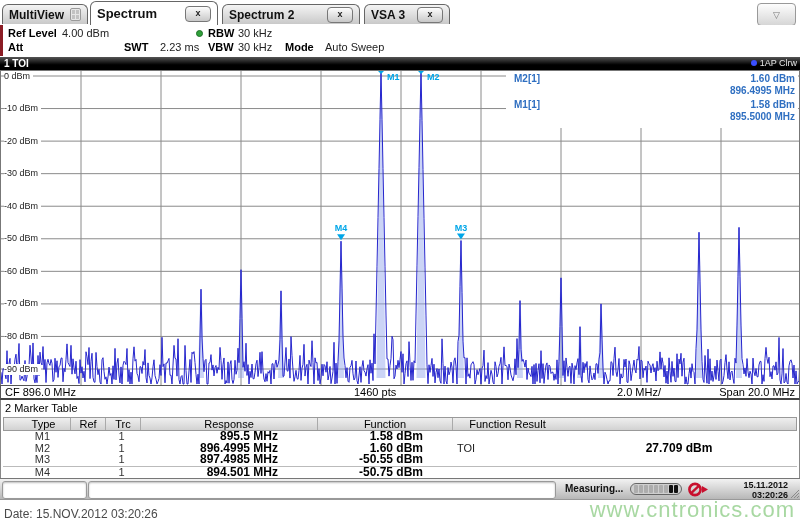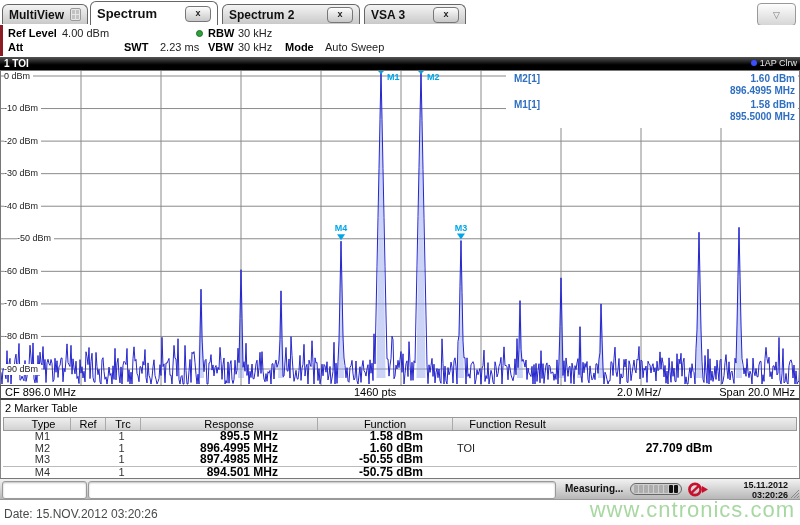--- a/index.html
+++ b/index.html
@@ -88,21 +88,21 @@
         </span>
     </div>
     <div class="tab active" style="left:90px;width:128px;">
       <span>Spectrum</span>
       <span class="closebtn">x</span>
     </div>
     <div class="tab" style="left:222px;width:138px;">
       <span>Spectrum 2</span>
       <span class="closebtn">x</span>
     </div>
-    <div class="tab" style="left:364px;width:102px;justify-content:space-between;">
+    <div class="tab" style="left:364px;width:86px;justify-content:space-between;">
       <span>VSA 3</span>
       <span class="closebtn">x</span>
     </div>
     <div class="overflowbtn">
       <span>▽</span>
     </div>
   </div>
 
   <div class="channelbar">
     <div class="redstrip"></div>
@@ -187,21 +187,21 @@
         <span class="ro-val" style="top:14px;">896.4995 MHz</span>
         <span class="ro-name" style="top:28px;">M1[1]</span>
         <span class="ro-val" style="top:28px;">1.58 dBm</span>
         <span class="ro-val" style="top:40px;">895.5000 MHz</span>
       </div>
     <span class="ylabel" style="left: 3px; top: 0.5px;">0 dBm</span>
         <span class="ylabel" style="left: 3px; top: 33.056px;">-10 dBm</span>
         <span class="ylabel" style="left: 3px; top: 65.612px;">-20 dBm</span>
         <span class="ylabel" style="left: 3px; top: 98.168px;">-30 dBm</span>
         <span class="ylabel" style="left: 3px; top: 130.724px;">-40 dBm</span>
-        <span class="ylabel" style="left: 16px; top: 163.28px;">-50 dBm</span>
+        <span class="ylabel" style="left: 3px; top: 163.28px;">-50 dBm</span>
         <span class="ylabel" style="left: 3px; top: 195.836px;">-60 dBm</span>
         <span class="ylabel" style="left: 3px; top: 228.392px;">-70 dBm</span>
         <span class="ylabel" style="left: 3px; top: 260.948px;">-80 dBm</span>
         <span class="ylabel" style="left: 3px; top: 293.504px;">-90 dBm</span>
       </div>
 
     <div class="plotfooter">
       <span class="pf" style="left:4px;">CF 896.0 MHz</span>
       <span class="pf" style="left:353px;">1460 pts</span>
       <span class="pf" style="left:616px;">2.0 MHz/</span>

